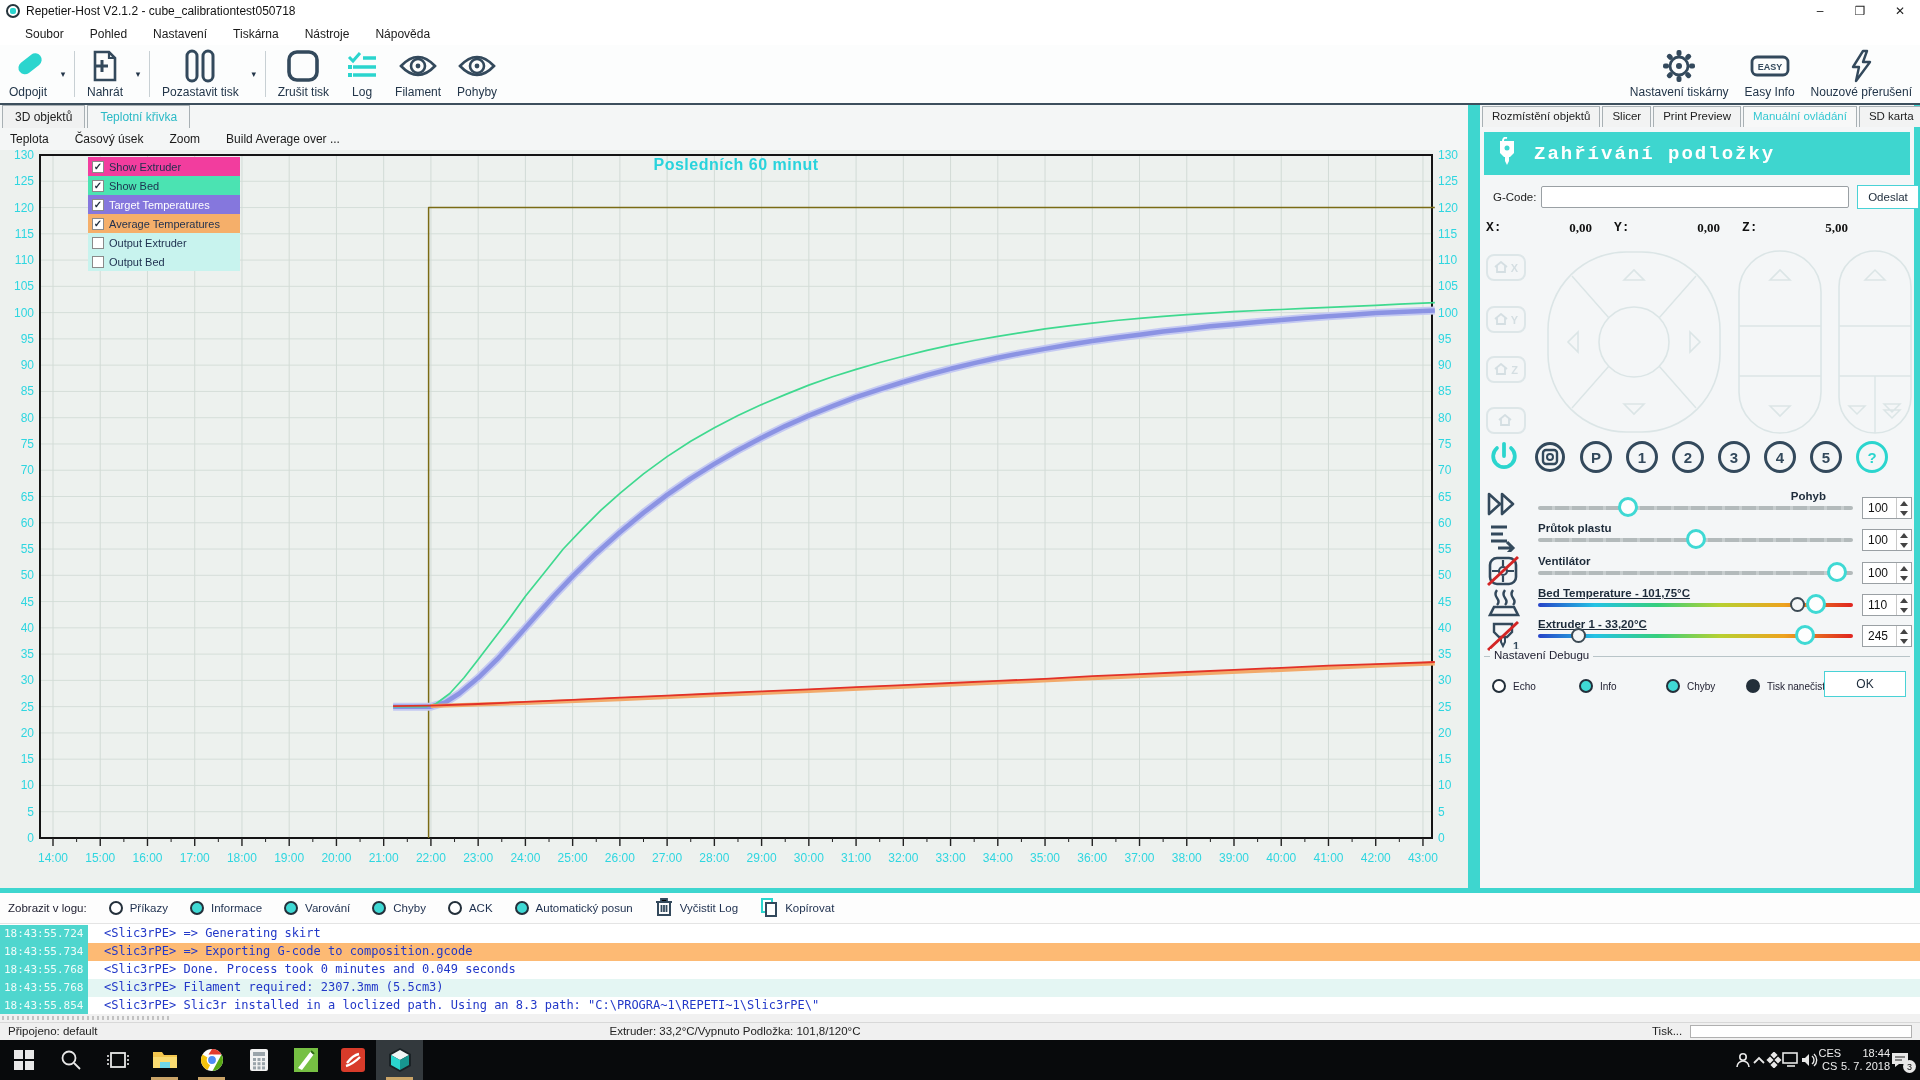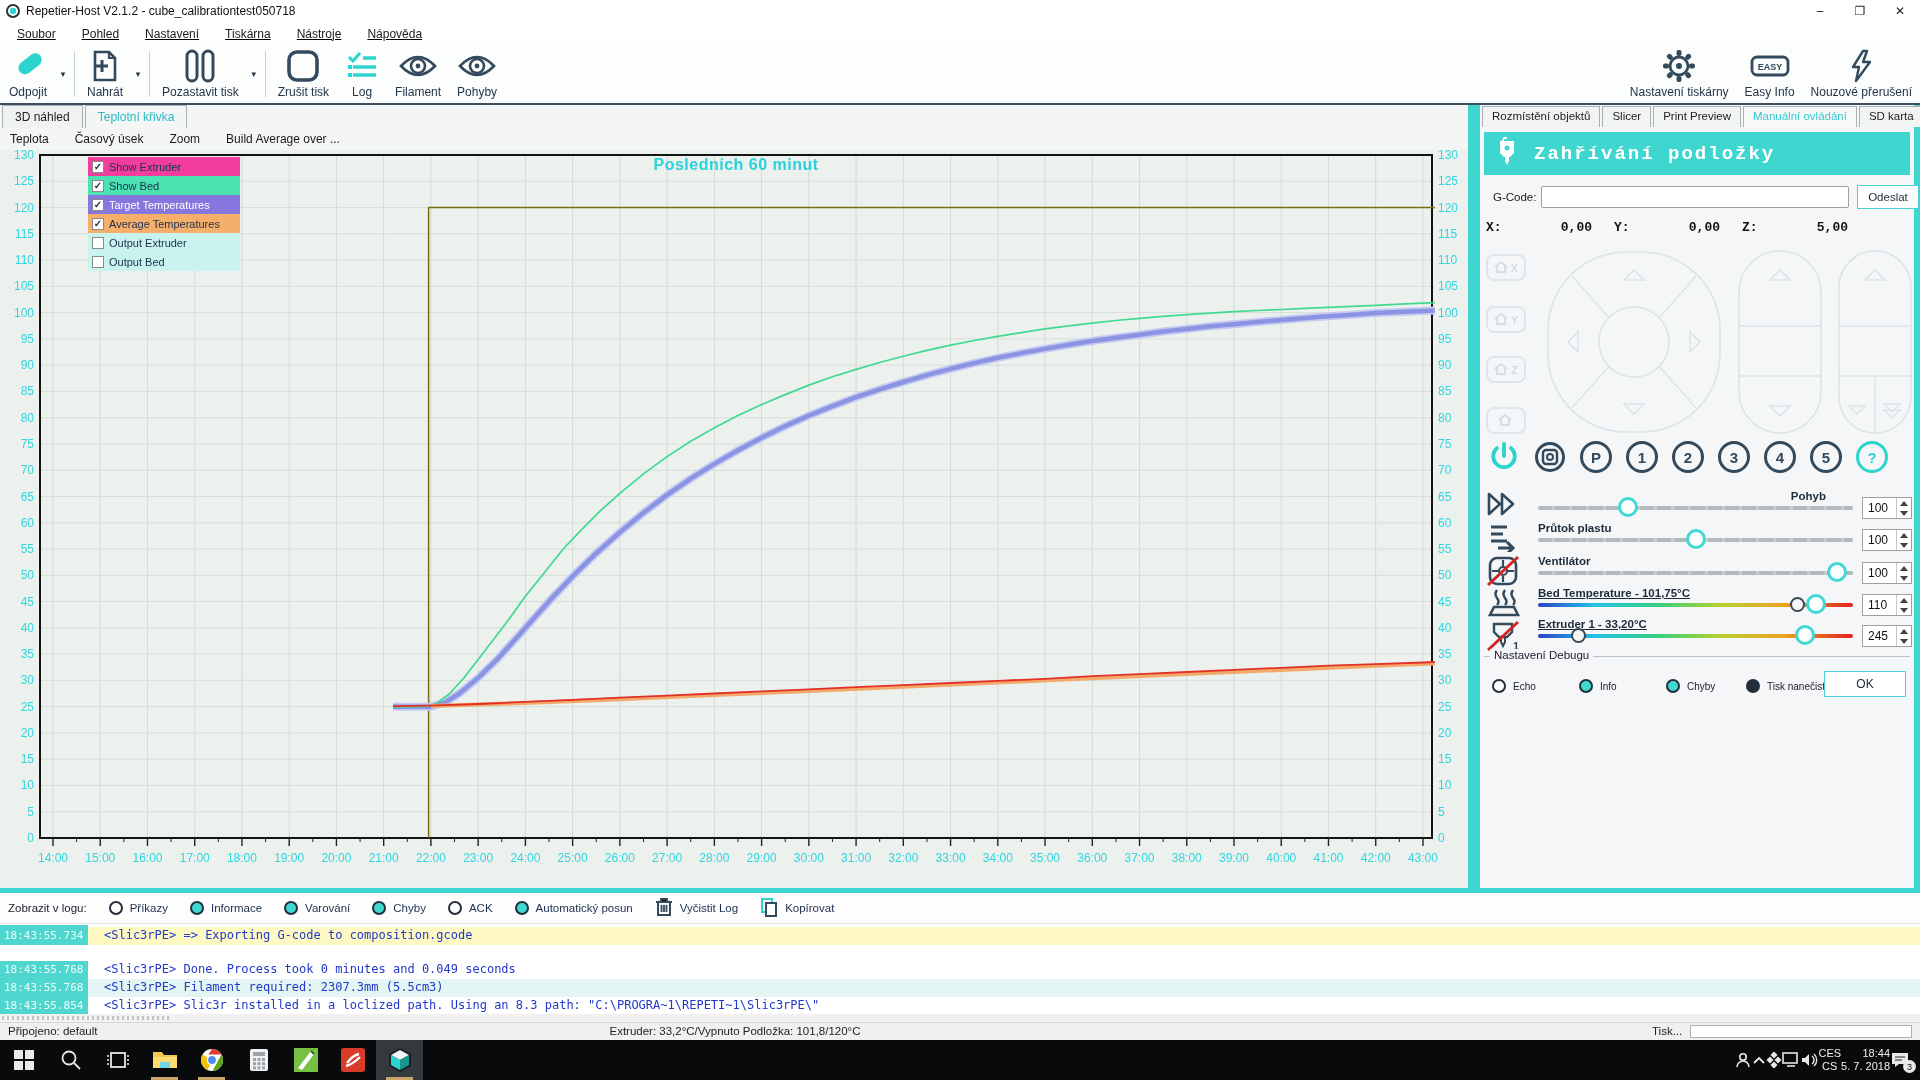--- a/index.html
+++ b/index.html
@@ -10,21 +10,21 @@
 
   
   #titlebar { left:0; top:0; width:1920px; height:22px; background:#ffffff; display:flex; align-items:center; }
   #title-icon { width:14px; height:14px; margin:0 6px 0 6px; border-radius:50%; border:2px solid #26343c; position:relative; }
   #title-icon:after { content:""; position:absolute; left:2px; top:2px; width:6px; height:6px; background:#2bd5ce; border-radius:2px; }
   #window-title { font-size:12px; color:#111; }
   #win-controls { margin-left:auto; display:flex; }
   .win-btn { width:40px; height:22px; display:flex; align-items:center; justify-content:center; font-size:12px; color:#222; }
 
   
-  #menubar { left:0; top:22px; width:1920px; height:23px; background:#fff; display:flex; align-items:center; padding-left:4px;text-decoration:underline; }
+  #menubar { left:0; top:22px; width:1920px; height:23px; background:#fff; display:flex; align-items:center; padding-left:12px; }
   .menu-item { font-size:12px; color:#1a1a1a; padding:3px 13px; }
 
   
   #toolbar { left:0; top:45px; width:1920px; height:58px; background:#fcfdfd; display:flex; align-items:stretch; }
   #toolbar-sep-line { left:0; top:103px; width:1920px; height:2px; background:#3d4f5d; }
   .tool-btn { display:flex; flex-direction:column; align-items:center; justify-content:flex-start; padding:3px 8px 0 8px; }
   .tool-btn .ticon { height:36px; display:flex; align-items:center; justify-content:center; }
   .tool-btn .tlabel { font-size:12px; color:#23364a; margin-top:1px; white-space:nowrap; }
   .tool-drop { width:14px; display:flex; align-items:center; justify-content:center; font-size:9px; color:#23364a; }
   .tool-sep { width:1px; background:#c8d0d4; margin:6px 4px; }
@@ -56,21 +56,21 @@
   #rp-tabs { left:2px; top:1px; height:21px; display:flex; }
   .rtab { font-size:11.5px; padding:3px 9px; border:1px solid #a8b0b4; border-bottom:none; background:#f2f3f3; color:#222; margin-right:2px; white-space:nowrap; }
   .rtab.active { color:#35c8d2; background:#f7f8f8; }
   #rp-header { left:4px; top:27px; width:426px; height:43px; background:#3ed6cf; display:flex; align-items:center; }
   #rp-header-title { color:#fff; font-family:"Liberation Mono",monospace; font-size:19px; font-weight:bold; letter-spacing:2px; margin-left:14px; }
   #gcode-row { left:4px; top:80px; width:426px; height:24px; display:flex; align-items:center;margin-left:9px; }
   #gcode-label { font-size:11.5px; color:#222; width:48px; }
   #gcode-input { flex:1; height:22px; border:1px solid #9aa0a4; background:#fff; font-size:12px; padding:0 4px; border-radius:2px; }
   #gcode-send { width:62px; height:24px; margin-left:8px; background:#fff; border:1px solid #49d2d6; color:#1d2b3a; font-size:11.5px; }
   #coords-row { left:6px; top:115px; width:420px; height:18px; font-family:"Liberation Mono",monospace; font-size:13px; font-weight:bold; color:#111; display:flex; }
-  .coord-label { width:34px; } .coord-val { width:72px; text-align:right; margin-right:22px; }
+  .coord-label { width:34px; } .coord-val { width:72px; text-align:right; margin-right:22px;font-family:Liberation Serif, serif; }
 
   .home-btn { left:6px; width:40px; height:27px; border:2px solid #dde6e8; border-radius:8px; color:#d4dee2;
     display:flex; align-items:center; justify-content:center; gap:3px; font-size:11px; font-weight:bold; background:transparent; }
 
   .circle-btn { top:336px; width:32px; height:32px; border-radius:50%; border:3px solid #33495c; color:#33495c;
     display:flex; align-items:center; justify-content:center; font-size:15px; font-weight:bold; background:transparent; }
   .circle-btn.teal { border-color:#2bd5ce; color:#2bd5ce; }
 
   .slider-row { left:0; width:434px; height:40px; }
   .slider-icon { position:absolute; left:6px; top:0px; width:34px; height:32px; }
@@ -269,21 +269,21 @@
               <path d="M17 2 L7 18 h6 L10 32 L24 13 h-7 L21 2 z" fill="none" stroke="#33495c" stroke-width="2.4" stroke-linejoin="round"></path>
             </svg>
           </div>
           <div class="tlabel">Nouzové přerušení</div>
         </div>
       </div>
   </div>
   <div id="toolbar-sep-line" class="abs"></div>
 
   <div id="main-tabs" class="abs">
-      <div class="mtab">3D náhled</div>
+      <div class="mtab">3D objektů</div>
       <div class="mtab active">Teplotní křivka</div>
     </div>
   <div id="chart-menu" class="abs">
       <div class="cmenu-item">Teplota</div>
       <div class="cmenu-item">Časový úsek</div>
       <div class="cmenu-item">Zoom</div>
       <div class="cmenu-item">Build Average over ...</div>
     </div>
 
   <div id="chart-region" class="abs">
@@ -775,21 +775,21 @@
               <rect x="6" y="6" width="10" height="13" fill="#fff" stroke="#33495c" stroke-width="2"></rect>
             </svg></span>
           <span>Kopírovat</span>
         </div>
       </div>
     <div id="log-body">
         <div class="log-row" style="top: 32px; background: rgb(255, 255, 255);">
           <div class="log-time">18:43:55.724</div>
           <div class="log-text">&lt;Slic3rPE&gt; =&gt; Generating skirt</div>
         </div>
-        <div class="log-row" style="top: 34px; background: #fef9c3; padding-left: 32px;">
+        <div class="log-row" style="top: 50px; background: #fdba74; padding-left: 32px;">
           <div class="log-time">18:43:55.734</div>
           <div class="log-text">&lt;Slic3rPE&gt; =&gt; Exporting G-code to composition.gcode</div>
         </div>
         <div class="log-row" style="top: 68px; background: rgb(255, 255, 255);">
           <div class="log-time">18:43:55.768</div>
           <div class="log-text">&lt;Slic3rPE&gt; Done. Process took 0 minutes and 0.049 seconds</div>
         </div>
         <div class="log-row" style="top: 86px; background: rgb(228, 246, 243);">
           <div class="log-time">18:43:55.768</div>
           <div class="log-text">&lt;Slic3rPE&gt; Filament required: 2307.3mm (5.5cm3)</div>

